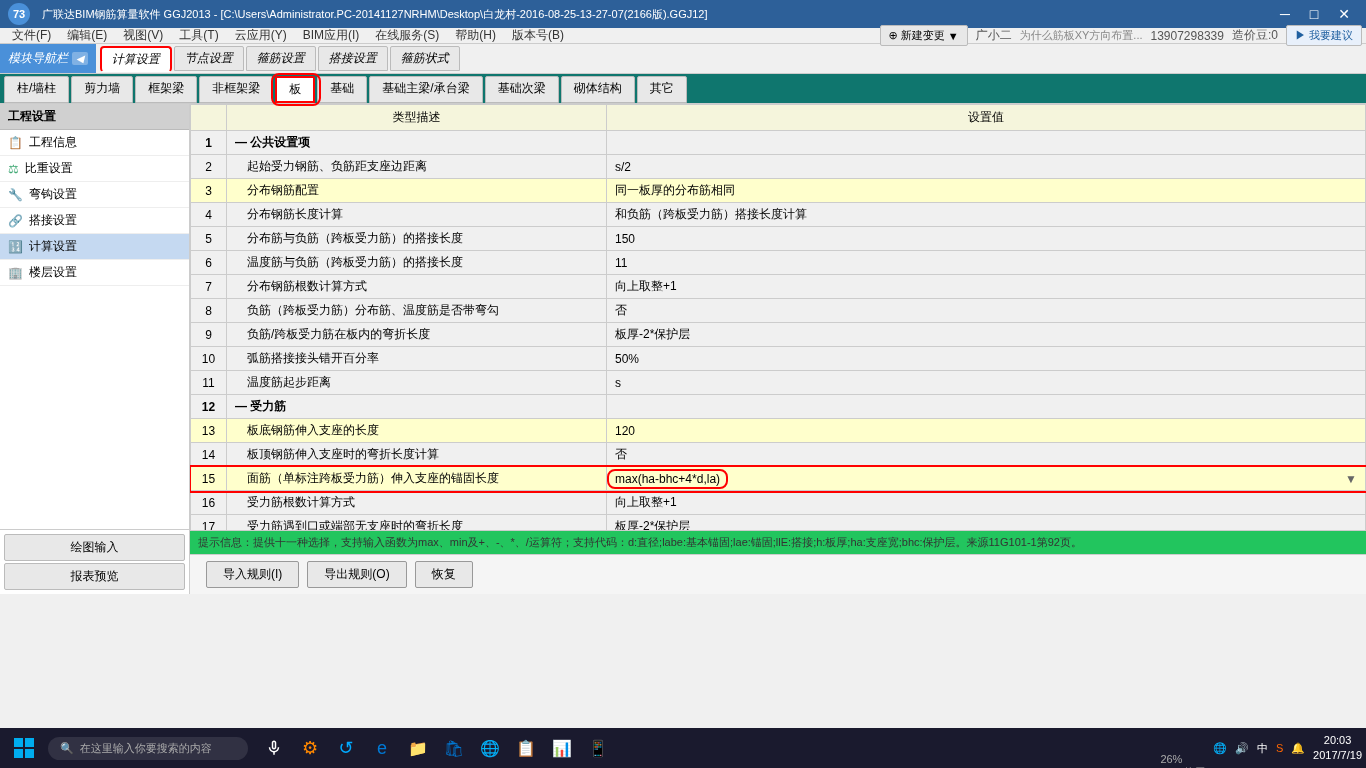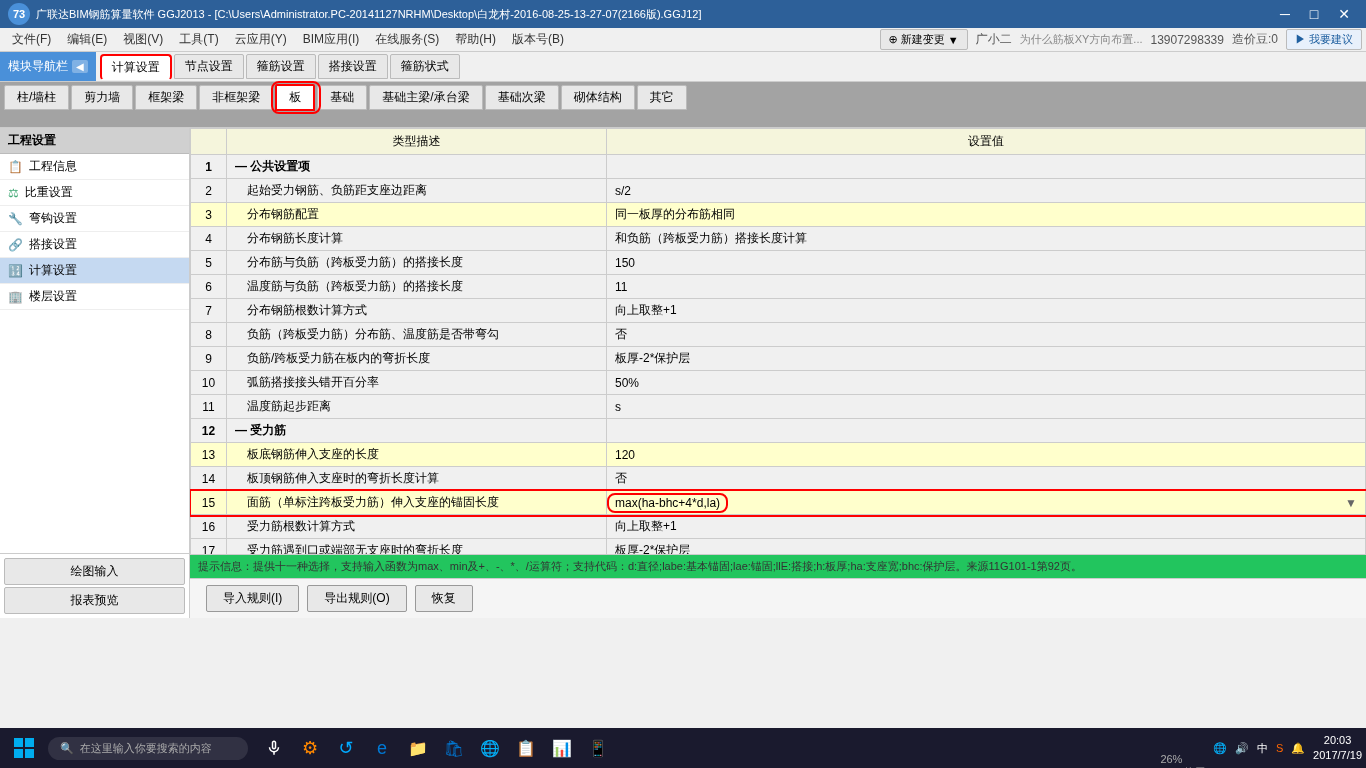--- a/index.html
+++ b/index.html
@@ -1,40 +1,40 @@
 <!DOCTYPE html>
 <html><head>
   <meta charset="utf-8">
   <style>
     * { margin: 0; padding: 0; box-sizing: border-box; }
     body { font-family: 'Microsoft YaHei', SimSun, sans-serif; font-size: 12px; background: #f0f0f0; width: 1366px; height: 768px; overflow: hidden; }
     
     
     .title-bar { background: #2d6099; color: white; height: 28px; display: flex; align-items: center; padding: 0 8px; justify-content: space-between; }
-    .title-bar-left { display: flex; align-items: center; gap: 6px; font-size: 12px; }
+    .title-bar-left { display: flex; align-items: center; gap: 12px; font-size: 12px; }
     .title-bar-right { display: flex; align-items: center; gap: 4px; }
     .title-btn { background: none; border: none; color: white; cursor: pointer; padding: 2px 8px; font-size: 14px; }
     .title-close { background: none; border: none; color: white; cursor: pointer; padding: 2px 8px; font-size: 14px; }
     .version-badge { background: #4a90d9; border-radius: 50%; width: 22px; height: 22px; display: flex; align-items: center; justify-content: center; font-size: 11px; font-weight: bold; }
     
     
-    .menu-bar { background: #f0f0f0; height: 24px; display: flex; align-items: center; padding: 0 4px; border-bottom: 1px solid #ccc; }
+    .menu-bar { background: #f0f0f0; height: 16px; display: flex; align-items: center; padding: 0 4px; border-bottom: 1px solid #ccc; }
     .menu-item { padding: 2px 8px; cursor: pointer; font-size: 12px; color: #333; }
     .toolbar-btn { background: #e8e8e8; border: 1px solid #bbb; border-radius: 2px; padding: 2px 8px; cursor: pointer; font-size: 11px; display: flex; align-items: center; gap: 3px; }
     
     
-    .second-toolbar { background: #f0f0f0; height: 30px; display: flex; align-items: center; border-bottom: 1px solid #ccc; }
+    .second-toolbar { background: #f0f0f0; height: 30px; display: flex; align-items: center; border-bottom: 1px solid #ccc; font-style: italic; }
     .module-nav { background: #4a90d9; color: white; padding: 4px 8px; font-size: 12px; display: flex; align-items: center; gap: 4px; height: 100%; }
     .nav-tabs { display: flex; align-items: center; padding: 0 4px; gap: 2px; height: 100%; }
     .nav-tab { padding: 3px 10px; cursor: pointer; font-size: 12px; border: 1px solid #bbb; background: #e8e8e8; border-radius: 2px 2px 0 0; }
     .nav-tab.active { background: white; border-bottom: 1px solid white; }
     .nav-tab-circled { border: 2px solid red; border-radius: 4px; }
     
     
-    .content-tabs-row { background: #a3a3a3; display: flex; align-items: center; border-bottom: 1px solid #ccc; padding: 2px 4px 16px; }
+    .content-tabs-row { background: #0f766e; display: flex; border-bottom: 1px solid #ccc; padding: 2px 4px 0; }
     .content-tab { padding: 3px 12px; cursor: pointer; font-size: 12px; border: 1px solid #bbb; background: #e8e8e8; margin-right: 2px; border-radius: 2px 2px 0 0; }
     .content-tab.active { background: white; border-bottom: 1px solid white; }
     .content-tab-circled { border: 2px solid red !important; background: #fff !important; }
     
     
     .sidebar { width: 190px; background: white; border-right: 1px solid #ccc; display: flex; flex-direction: column; }
     .sidebar-title { background: #d0d0d0; padding: 4px 8px; font-size: 12px; font-weight: bold; border-bottom: 1px solid #bbb; }
     .sidebar-items { flex: 1; overflow-y: auto; }
     .sidebar-item { padding: 4px 8px; cursor: pointer; font-size: 12px; display: flex; align-items: center; gap: 6px; border-bottom: 1px solid #eee; }
     .sidebar-item.active { background: #c5d9f1; }

